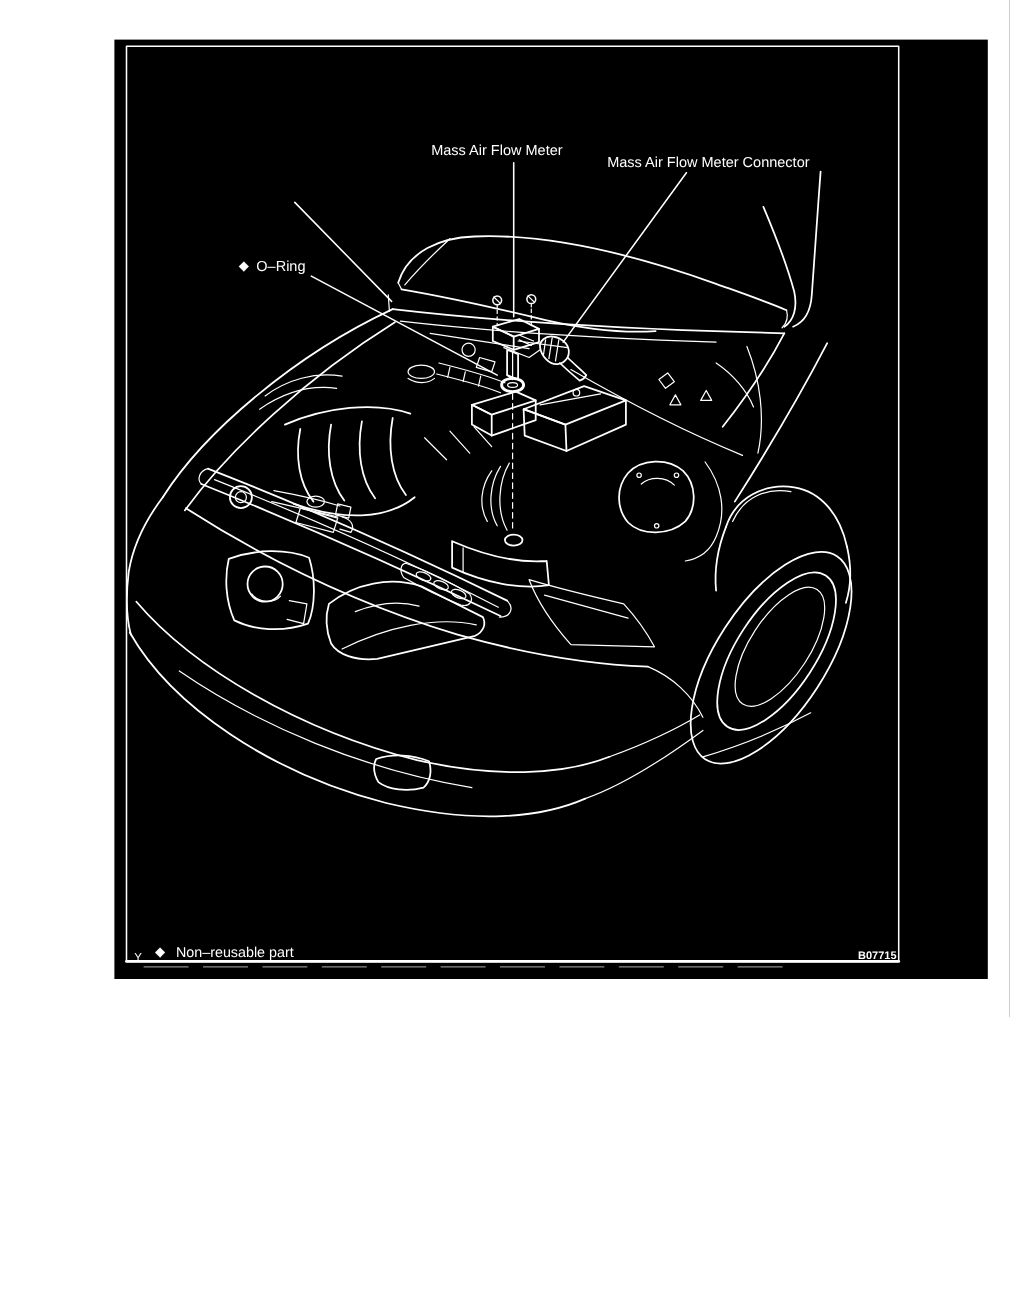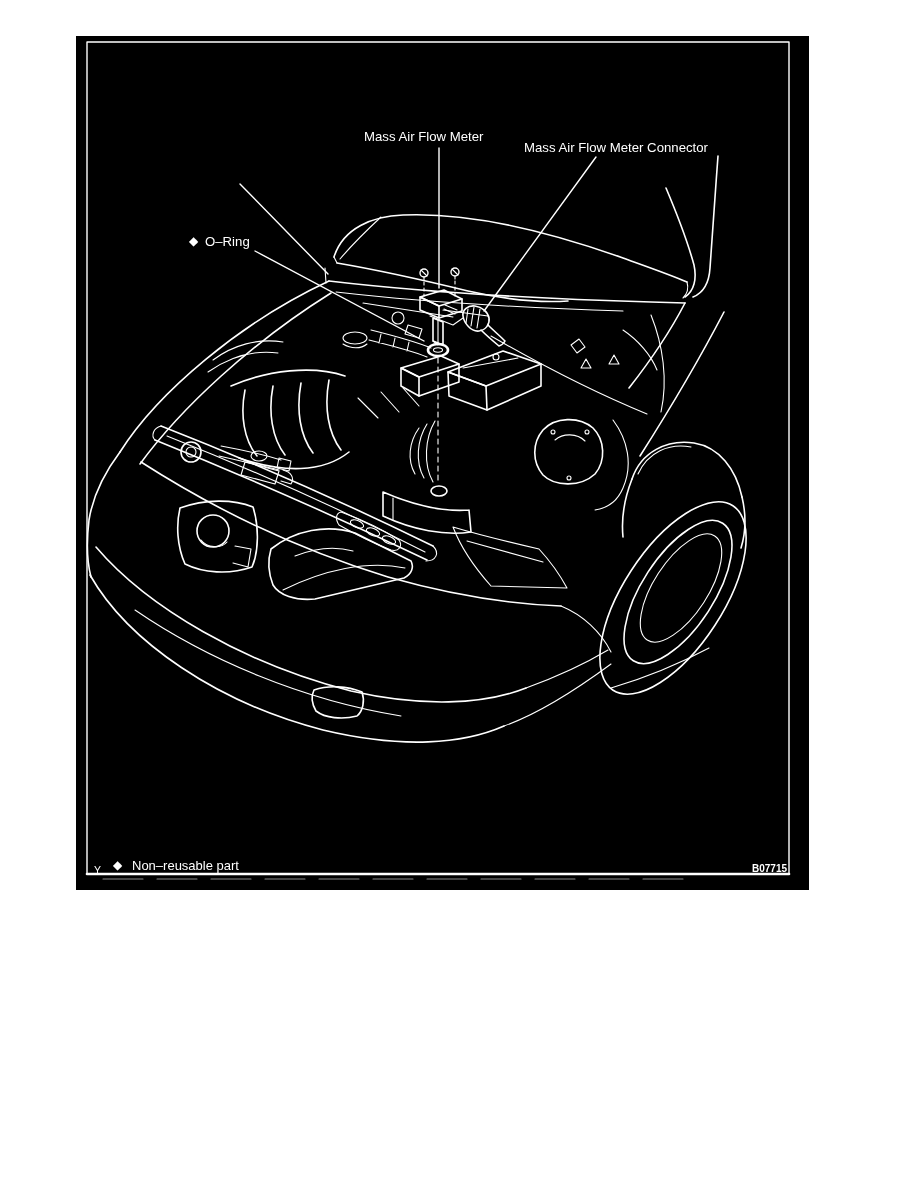--- a/index.html
+++ b/index.html
@@ -5,22 +5,22 @@
   html,body{margin:0;padding:0;}
   body{
     width:918px;height:1188px;
     background:#ffffff;
     font-family:"Liberation Sans", sans-serif;
     position:relative;
     overflow:hidden;
   }
   .figure{
     position:absolute;
-    left:76px;top:36px;
-    width:733px;height:854px;
+    left:104px;top:36px;
+    width:794px;height:854px;
     background:#000;
   }
   .figure svg{display:block;width:733px;height:854px;}
   .ln{fill:none;stroke:var(--line,#fff);stroke-width:1.6;stroke-linecap:round;stroke-linejoin:round;}
   .fine{stroke-width:1.1;}
   .mid{stroke-width:1.4;}
   .thick{stroke-width:2.6;}
   .dash{stroke-dasharray:5,4;}
   .sdash{stroke-dasharray:3,3;}
   .lbl{fill:var(--line,#fff);stroke:none;font-family:"Liberation Sans", sans-serif;}

